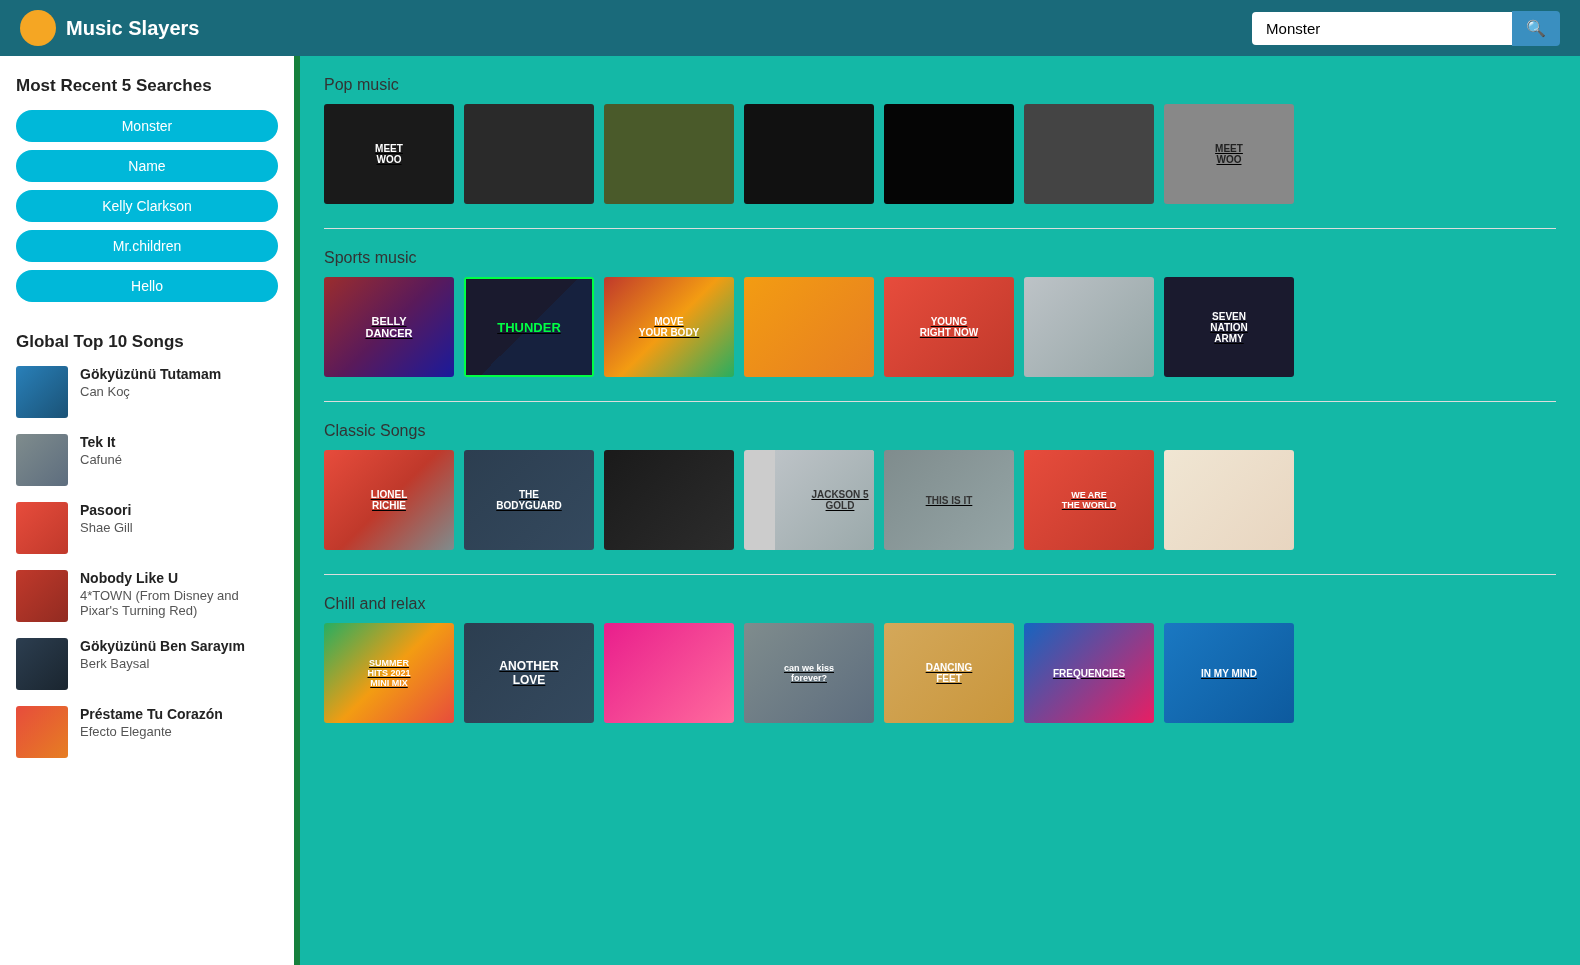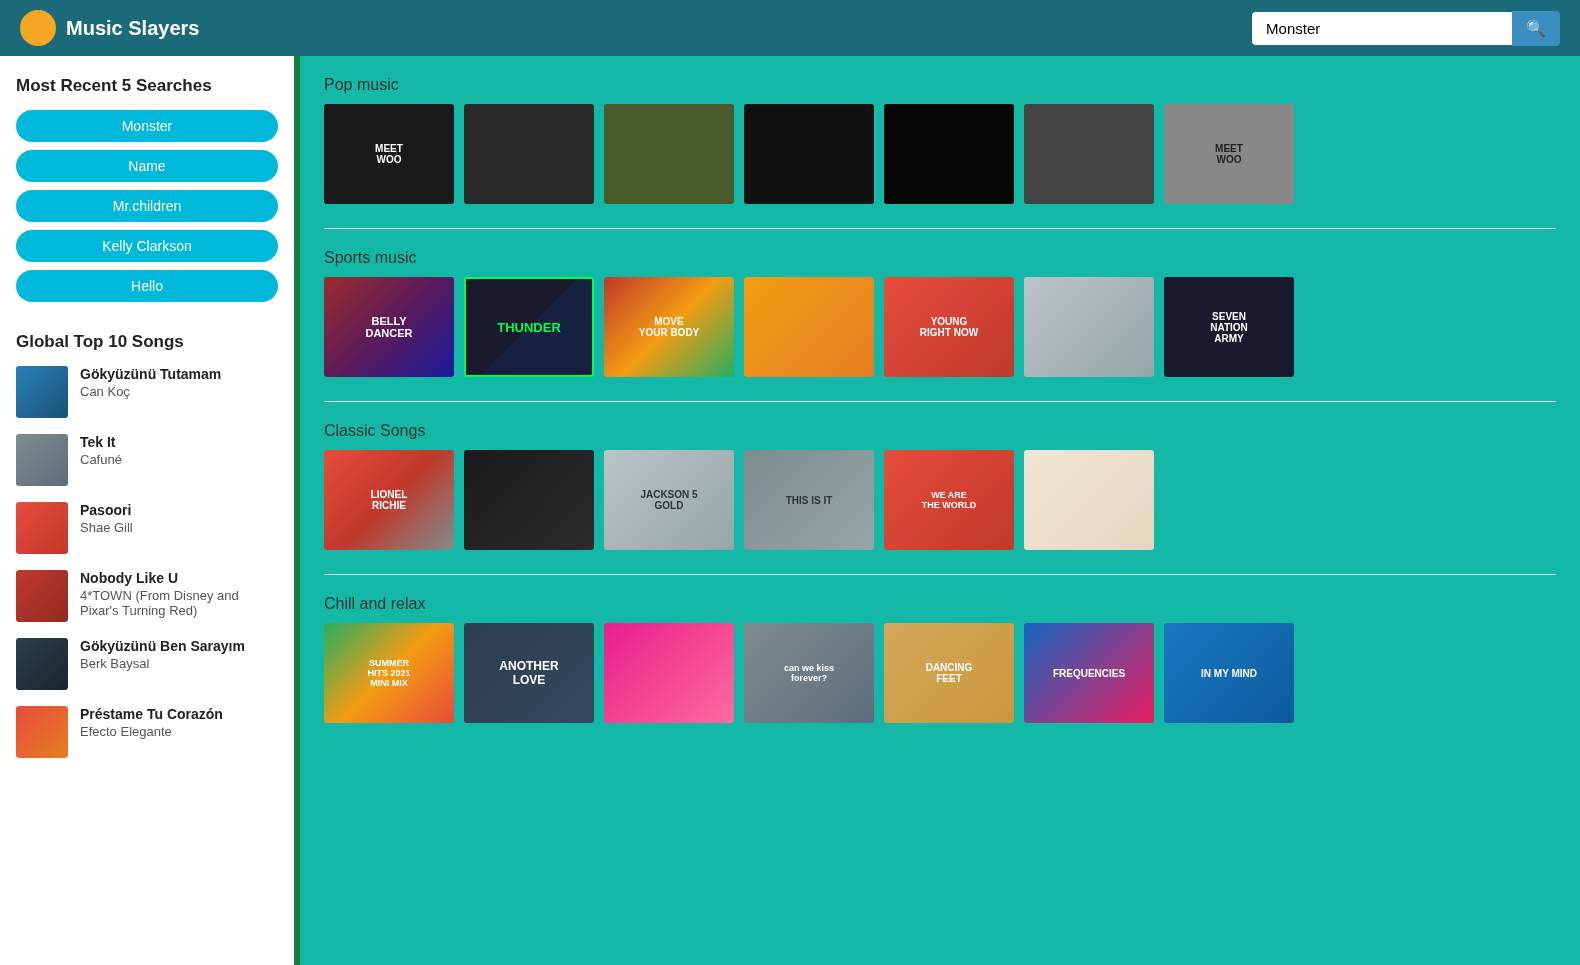--- a/index.html
+++ b/index.html
@@ -138,20 +138,21 @@
       flex-wrap: nowrap;
     }
     .album-card {
       width: 130px;
       height: 100px;
       flex-shrink: 0;
       border-radius: 3px;
       overflow: hidden;
       cursor: pointer;
       background: #ccc;
+      text-decoration: underline;
     }
     .album-art {
       width: 100%;
       height: 100%;
       display: flex;
       align-items: center;
       justify-content: center;
       font-size: 11px;
       color: white;
       text-align: center;
@@ -176,21 +177,21 @@
     .art-belly { background: linear-gradient(135deg, #9b2d2d, #5a1a5a, #1a1a9b); }
     .art-move { background: linear-gradient(135deg, #c0392b, #f39c12, #27ae60); }
     .art-watermelon { background: linear-gradient(135deg, #f39c12, #e67e22); }
     .art-young { background: linear-gradient(135deg, #e74c3c, #c0392b); }
     .art-bones { background: linear-gradient(135deg, #bdc3c7, #95a5a6); }
     .art-seven { background: #1a1a2e; }
 
     .art-lionel { background: linear-gradient(135deg, #e74c3c, #c0392b, #7f8c8d); }
     .art-bodyguard { background: linear-gradient(135deg, #2c3e50, #34495e); }
     .art-through { background: linear-gradient(135deg, #1a1a1a, #2c2c2c); }
-    .art-jackson { background: linear-gradient(135deg, #bdc3c7, #95a5a6); }
+    .art-jackson { background: linear-gradient(135deg, #bdc3c7, #95a5a6); margin-left: 31px; }
     .art-this { background: linear-gradient(135deg, #7f8c8d, #95a5a6); }
     .art-weareworld { background: linear-gradient(135deg, #e74c3c, #c0392b); }
     .art-mariah { background: linear-gradient(135deg, #f0e6d3, #e8d5c0); }
 
     .art-summer { background: linear-gradient(135deg, #27ae60, #f39c12, #e74c3c); }
     .art-another { background: linear-gradient(135deg, #2c3e50, #34495e); }
     .art-pink { background: linear-gradient(135deg, #e91e8c, #ff6b9d); }
     .art-cankiss { background: linear-gradient(135deg, #7f8c8d, #5d6d7e); }
     .art-dancing { background: linear-gradient(135deg, #d4a85a, #c9963c); }
     .art-frequencies { background: linear-gradient(135deg, #1565c0, #e91e63); }
@@ -218,22 +219,22 @@
   </div>
 </div>
 
 <div id="layout">
 
   <div id="sidebar">
     <div class="sidebar-section-title">Most Recent 5 Searches</div>
     <div class="recent-searches">
       <div class="search-pill">Monster</div>
       <div class="search-pill">Name</div>
+      <div class="search-pill">Kelly Clarkson</div>
       <div class="search-pill">Mr.children</div>
-      <div class="search-pill">Kelly Clarkson</div>
       <div class="search-pill">Hello</div>
     </div>
 
     <div class="sidebar-section-title">Global Top 10 Songs</div>
     <div class="top-songs-list">
 
       <div class="song-item">
         <div class="song-thumb thumb-blue"></div>
         <div class="song-info">
           <div class="song-title">Gökyüzünü Tutamam</div>
@@ -342,20 +343,23 @@
     </div>
     <hr class="section-divider">
 
     <div class="category-section">
       <div class="category-title">Classic Songs</div>
       <div class="album-row">
         <div class="album-card">
           <div class="album-art art-lionel" style="font-size:10px;">LIONEL<br>RICHIE</div>
         </div>
         <div class="album-card">
+          <div class="album-art art-bodyguard" style="font-size:10px;">THE<br>BODYGUARD</div>
+        </div>
+        <div class="album-card">
           <div class="album-art art-through"></div>
         </div>
         <div class="album-card">
           <div class="album-art art-jackson" style="font-size:10px;color:#333;">JACKSON 5<br>GOLD</div>
         </div>
         <div class="album-card">
           <div class="album-art art-this" style="font-size:10px;color:#333;">THIS IS IT</div>
         </div>
         <div class="album-card">
           <div class="album-art art-weareworld" style="font-size:9px;">WE ARE<br>THE WORLD</div>

